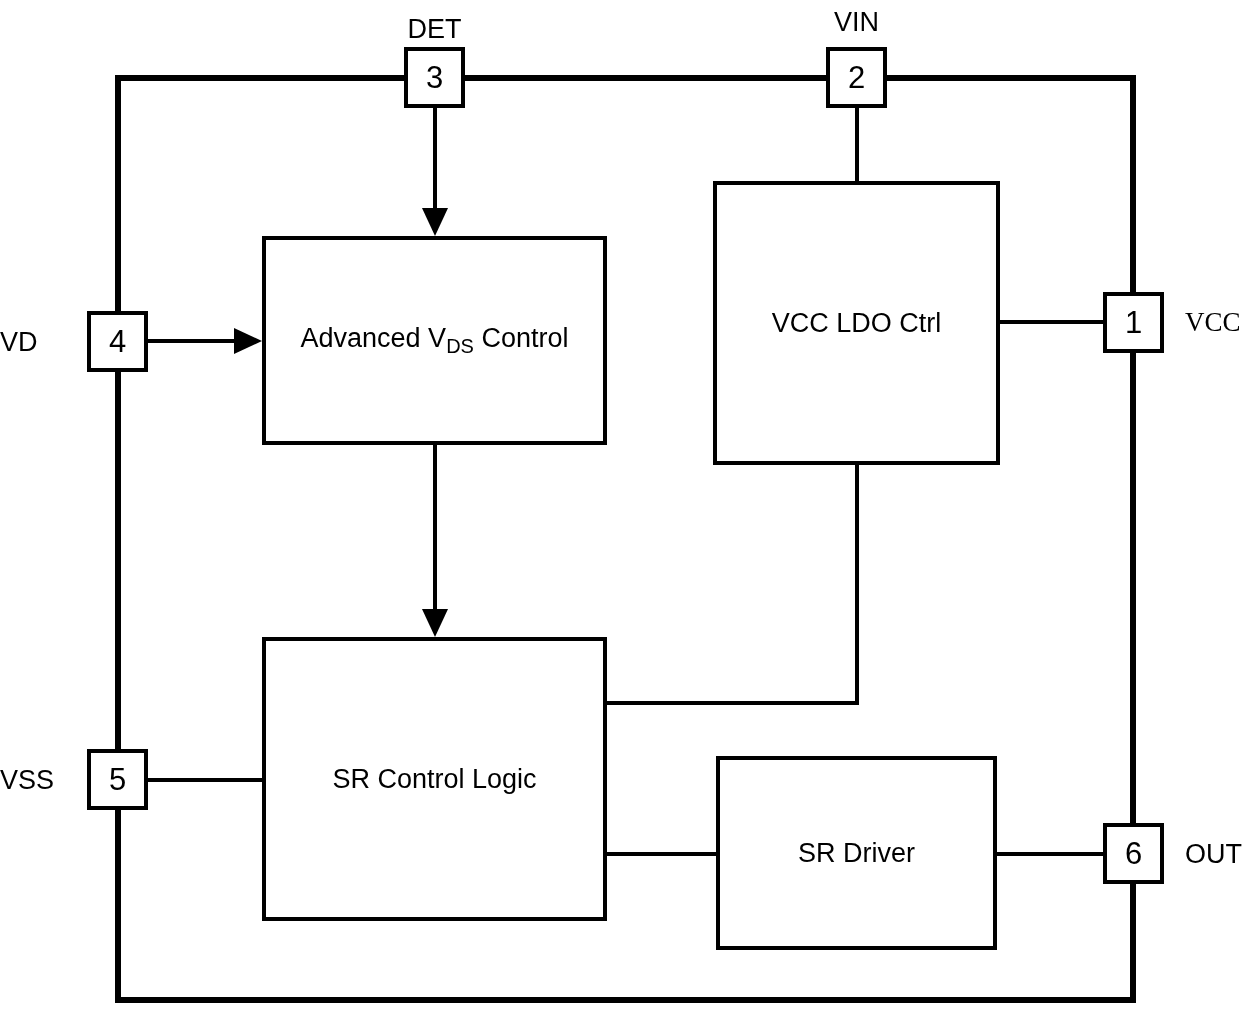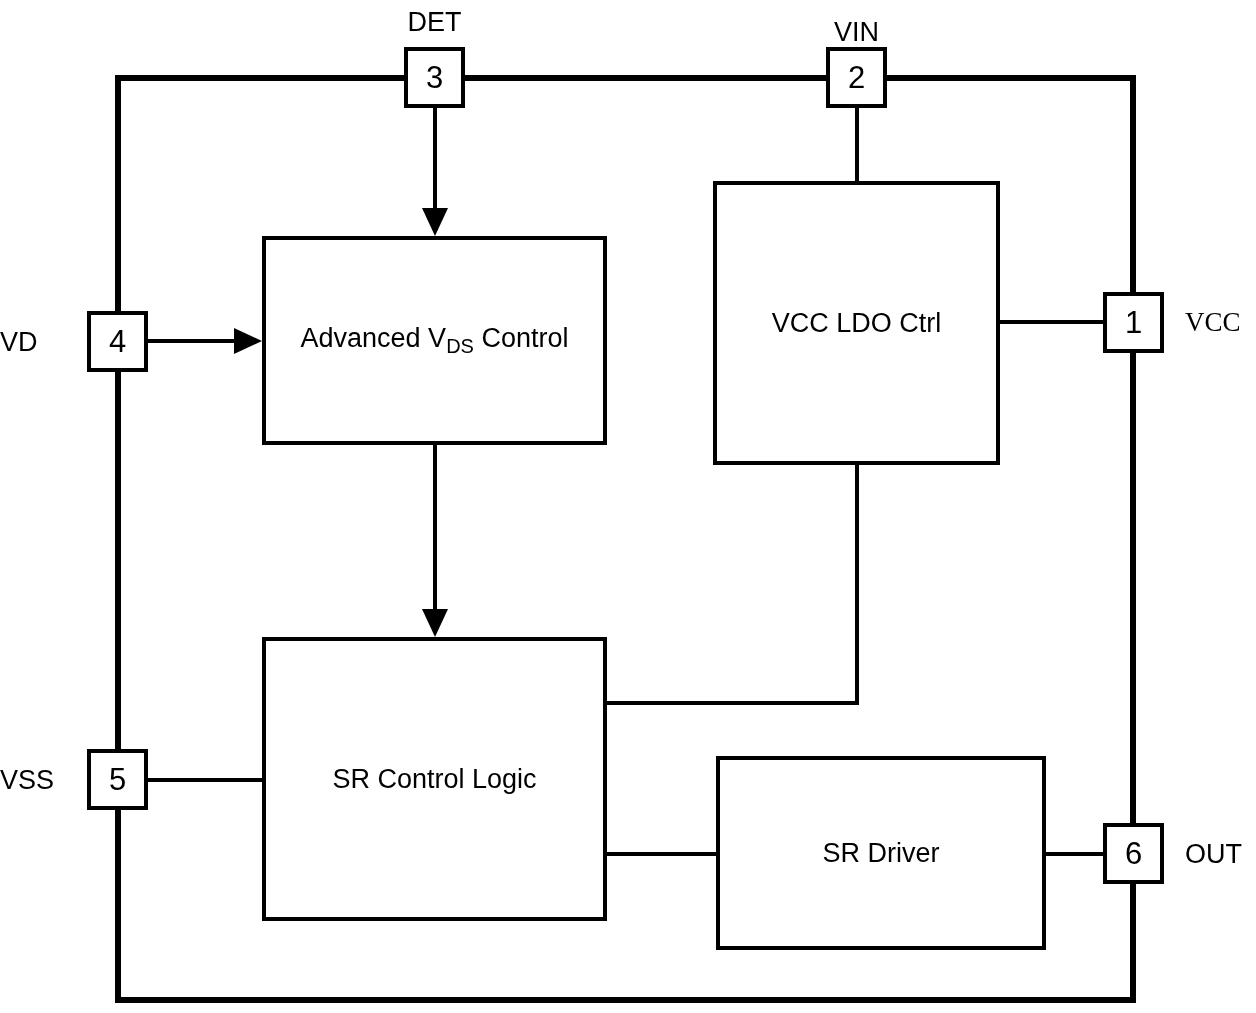--- a/index.html
+++ b/index.html
@@ -81,31 +81,31 @@
     white-space: nowrap;
   }
   
   .pin-3 { left: 404px; top: 47px; }
   .pin-2 { left: 826px; top: 47px; }
   .pin-4 { left: 87px;  top: 311px; }
   .pin-5 { left: 87px;  top: 749px; }
   .pin-1 { left: 1103px; top: 292px; }
   .pin-6 { left: 1103px; top: 823px; }
   
-  .lbl-det { left: 404px; top: 6px;  width: 61px; text-align: center; }
-  .lbl-vin { left: 826px; top: 16px;  width: 61px; text-align: center; }
+  .lbl-det { left: 404px; top: 13px;  width: 61px; text-align: center; }
+  .lbl-vin { left: 826px; top: 6px;  width: 61px; text-align: center; }
   .lbl-vd  { left: 0px;   top: 326px; width: 72px; }
   .lbl-vss { left: 0px;   top: 764px; width: 72px; }
   .lbl-vcc { left: 1185px; top: 306px; text-align: left; font-family: Liberation Serif, serif; }
   .lbl-out { left: 1185px; top: 838px; text-align: right; }
   
   .blk-vds      { left: 262px; top: 236px; width: 345px; height: 209px; }
   .blk-ldo      { left: 713px; top: 181px; width: 287px; height: 284px; }
   .blk-srlogic  { left: 262px; top: 637px; width: 345px; height: 284px; }
-  .blk-srdriver { left: 716px; top: 756px; width: 330px; height: 194px; }
+  .blk-srdriver { left: 716px; top: 756px; width: 281px; height: 194px; }
   
   .w-det-v      { left: 433px; top: 108px; width: 4px;  height: 102px; }
   .a-det        { left: 422px; top: 208px; }
   .w-vd-h       { left: 148px; top: 339px; width: 88px;  height: 4px; }
   .a-vd         { left: 234px; top: 328px; }
   .w-vds-sr-v   { left: 433px; top: 445px; width: 4px;  height: 164px; }
   .a-vds-sr     { left: 422px; top: 609px; }
   .w-vin-v      { left: 855px; top: 108px; width: 4px;  height: 73px; }
   .w-ldo-vcc-h  { left: 1000px; top: 320px; width: 103px; height: 4px; }
   .w-ldo-down-v { left: 855px; top: 465px; width: 4px;  height: 240px; }

